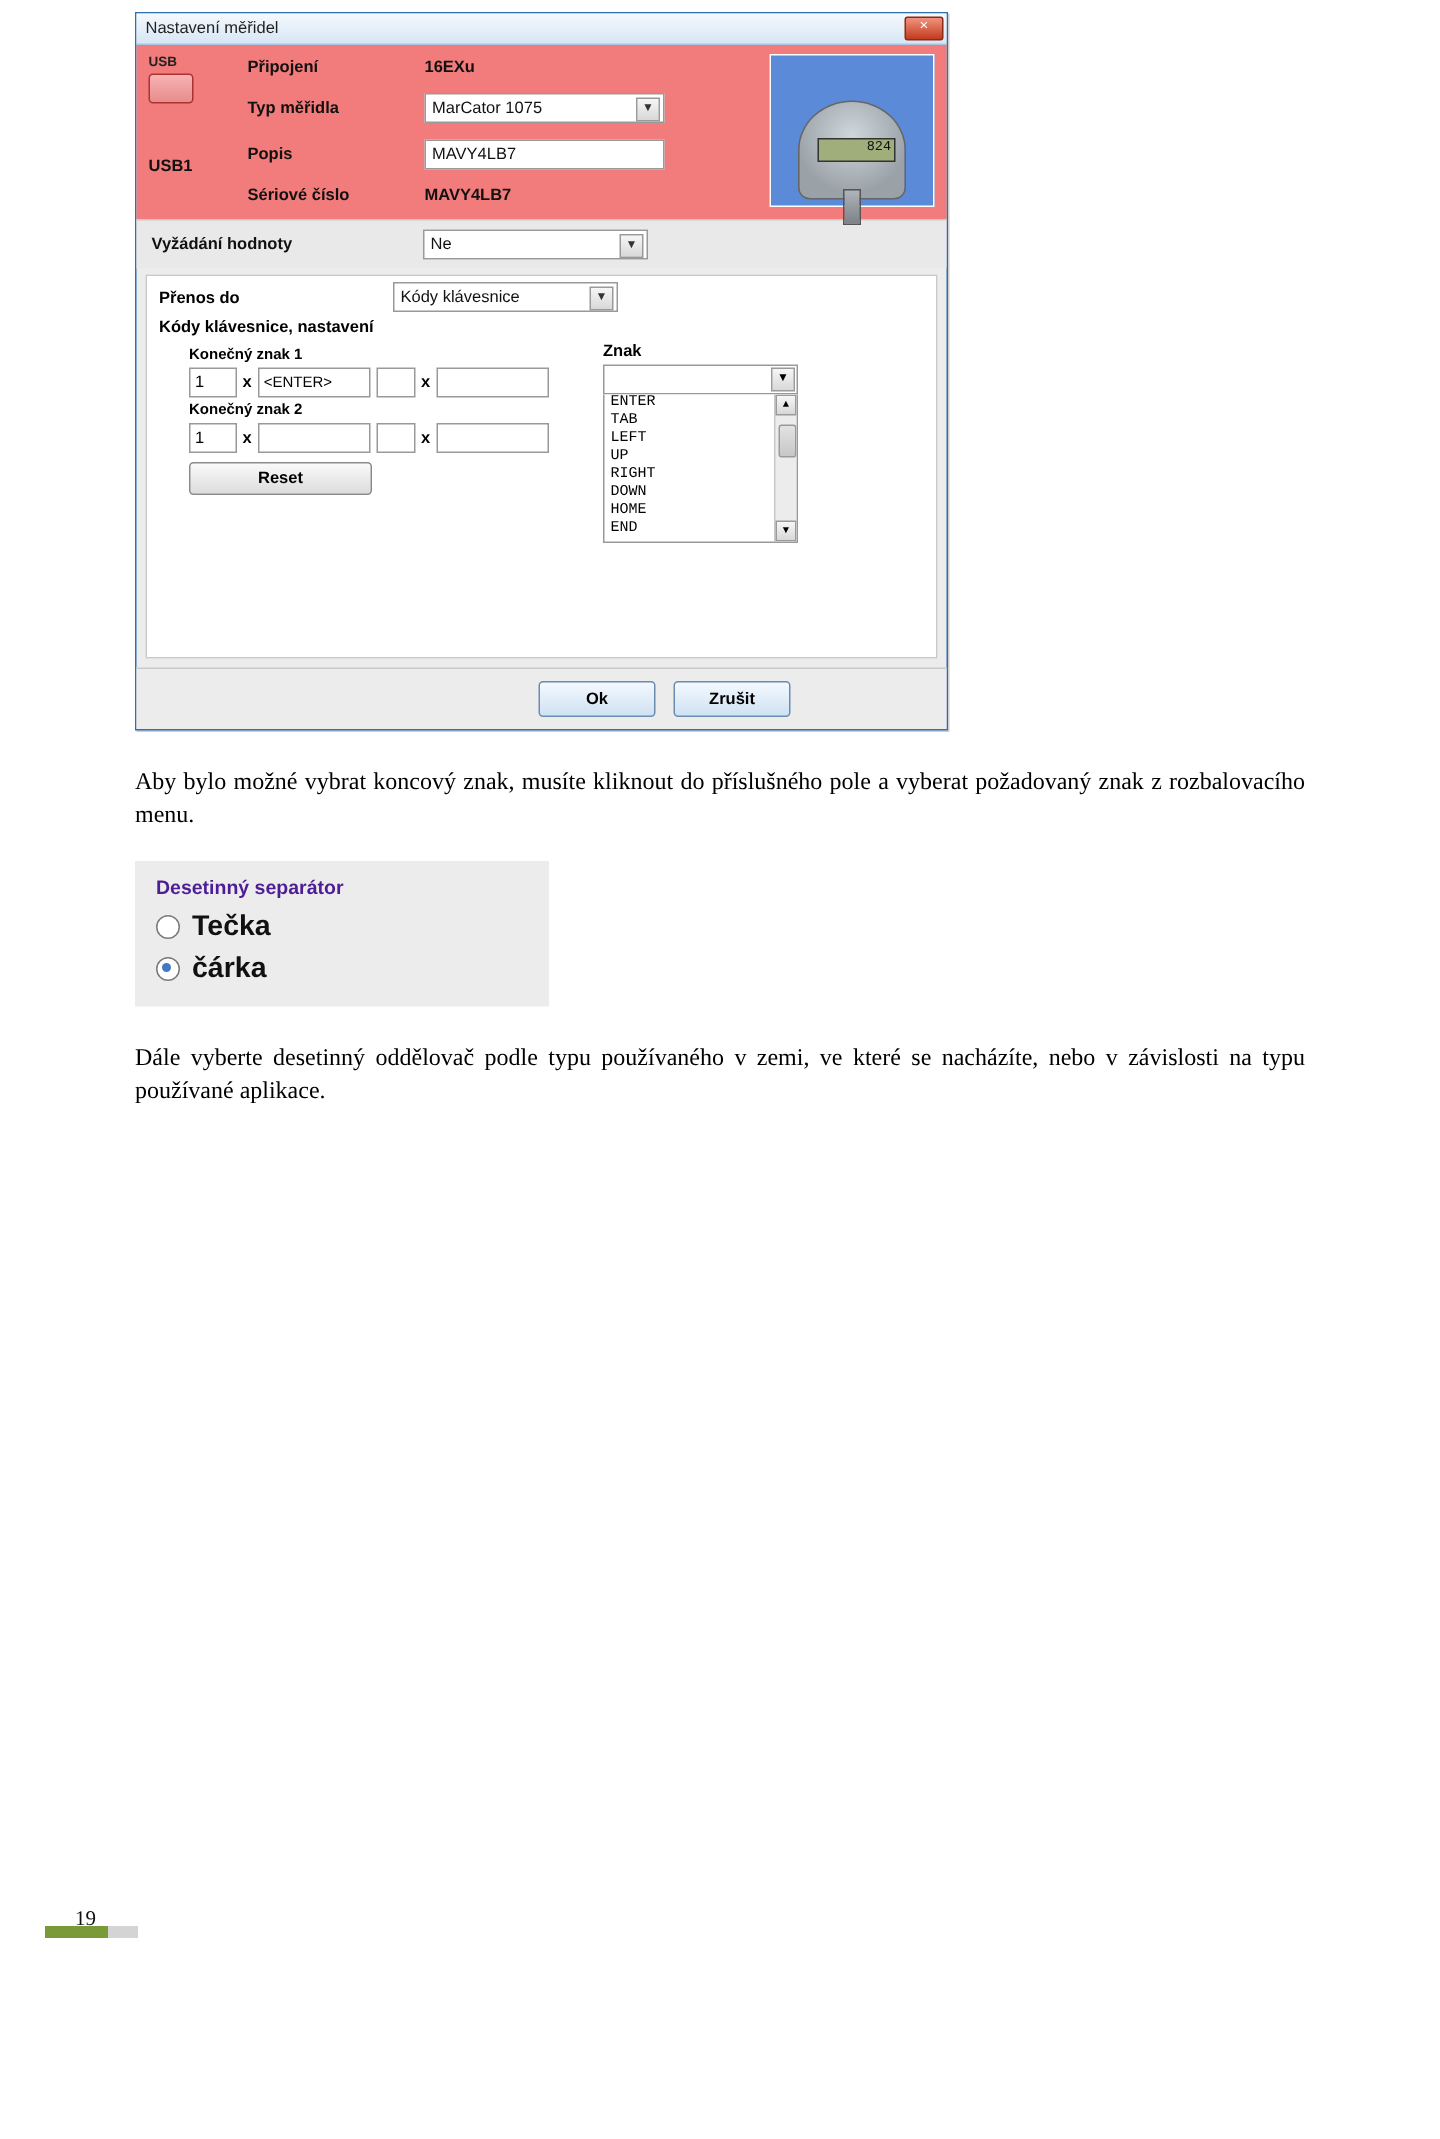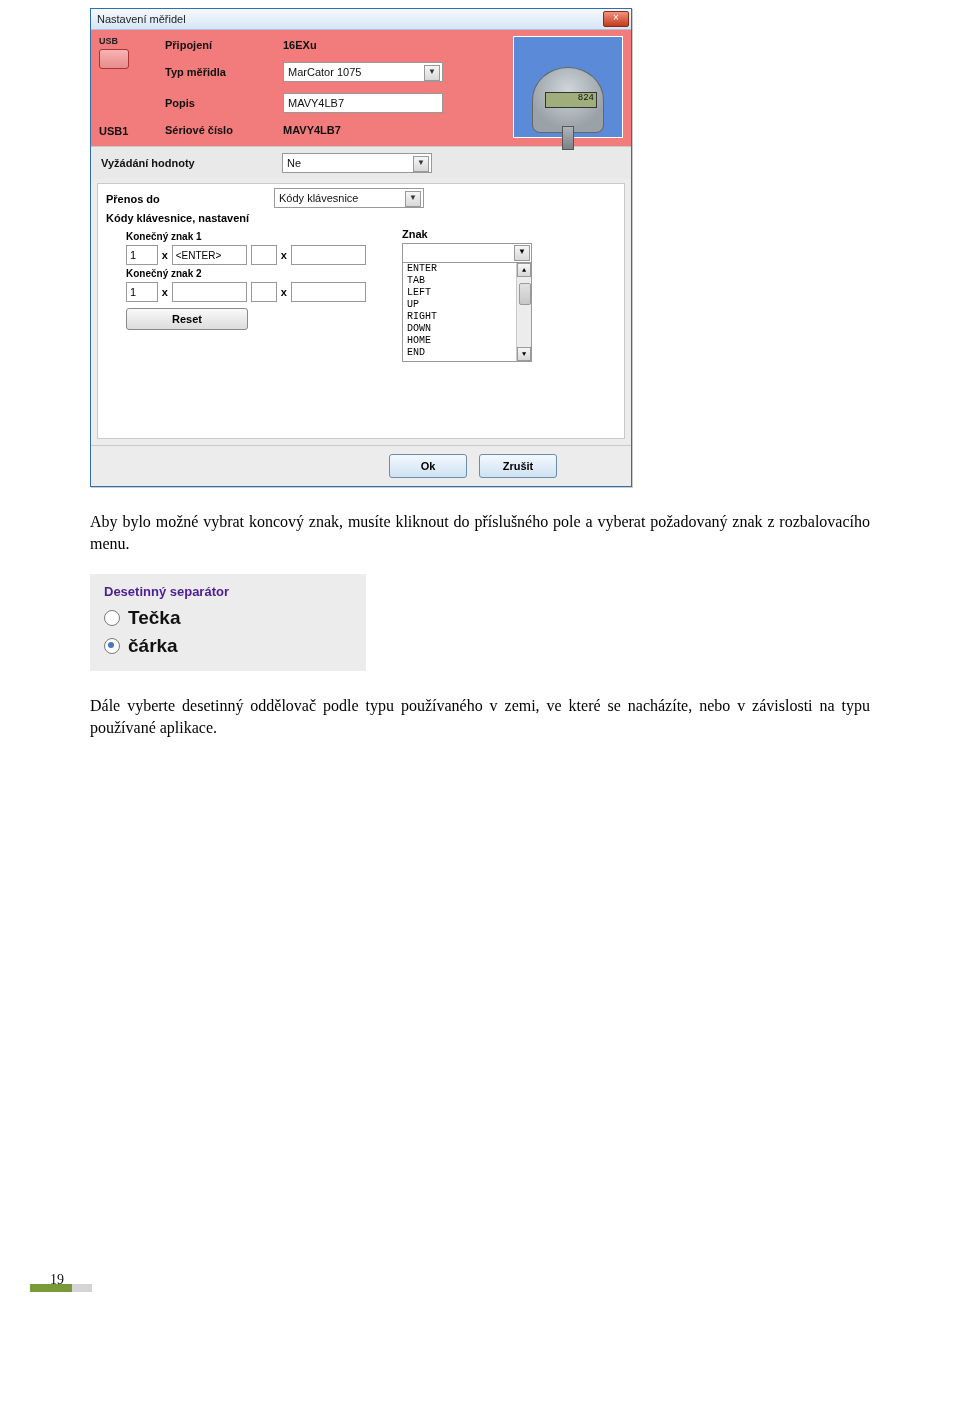--- a/index.html
+++ b/index.html
@@ -60,21 +60,21 @@
     color: #222;
     margin-bottom: 4px;
   }
   .usb-icon .mini {
     width: 28px; height: 18px;
     border: 1px solid #a33;
     background: linear-gradient(#f8b3b3,#e88b8b);
     border-radius: 3px;
     margin-top: 2px;
   }
-  .usb1 { margin-top: 56px; font-size: 11px; }
+  .usb1 { margin-top: 36px; font-size: 11px; }
 
   .redpanel .mid {
     flex: 1;
     display: grid;
     grid-template-columns: 100px 160px;
     row-gap: 6px;
     column-gap: 18px;
     font-size: 11px;
     font-weight: bold;
     color: #111;
@@ -220,21 +220,21 @@
     box-sizing: border-box;
   }
   .listbox .scrollbar .thumb {
     position: absolute; top: 20px; left: 2px; width: 10px; height: 20px;
     background: linear-gradient(#e2e2e2,#c7c7c7);
     border: 1px solid #9a9a9a; border-radius: 2px;
   }
 
   .btnrow {
     display: flex; gap: 12px; justify-content: flex-end;
-    padding: 8px 74px 8px 8px;
+    padding: 8px 104px 8px 8px;
     border-top: 1px solid #c9c9c9;
     background: #ececec;
   }
   .btn {
     width: 76px; height: 22px;
     border: 1px solid #6a8cb0;
     border-radius: 3px;
     background: linear-gradient(#f4f9ff,#cfe1f2);
     font-size: 11px; font-weight: bold;
     display: flex; align-items: center; justify-content: center;
@@ -344,21 +344,21 @@
       <div class="row">
         <div class="lbl">Vyžádání hodnoty</div>
         <div class="selectlike" style="width:140px">
           <span>Ne</span>
           <span class="chev">▼</span>
         </div>
       </div>
     </div>
 
     <div class="whitebox">
-      <div class="row" style="gap:18px">
+      <div class="row" style="gap:6px">
         <div class="title" style="width:150px">Přenos do</div>
         <div class="selectlike" style="width:140px">
           <span>Kódy klávesnice</span>
           <span class="chev">▼</span>
         </div>
       </div>
       <div class="title">Kódy klávesnice, nastavení</div>
 
       <div style="display:flex; gap:36px; margin-top:4px; padding-left:20px;">
 

